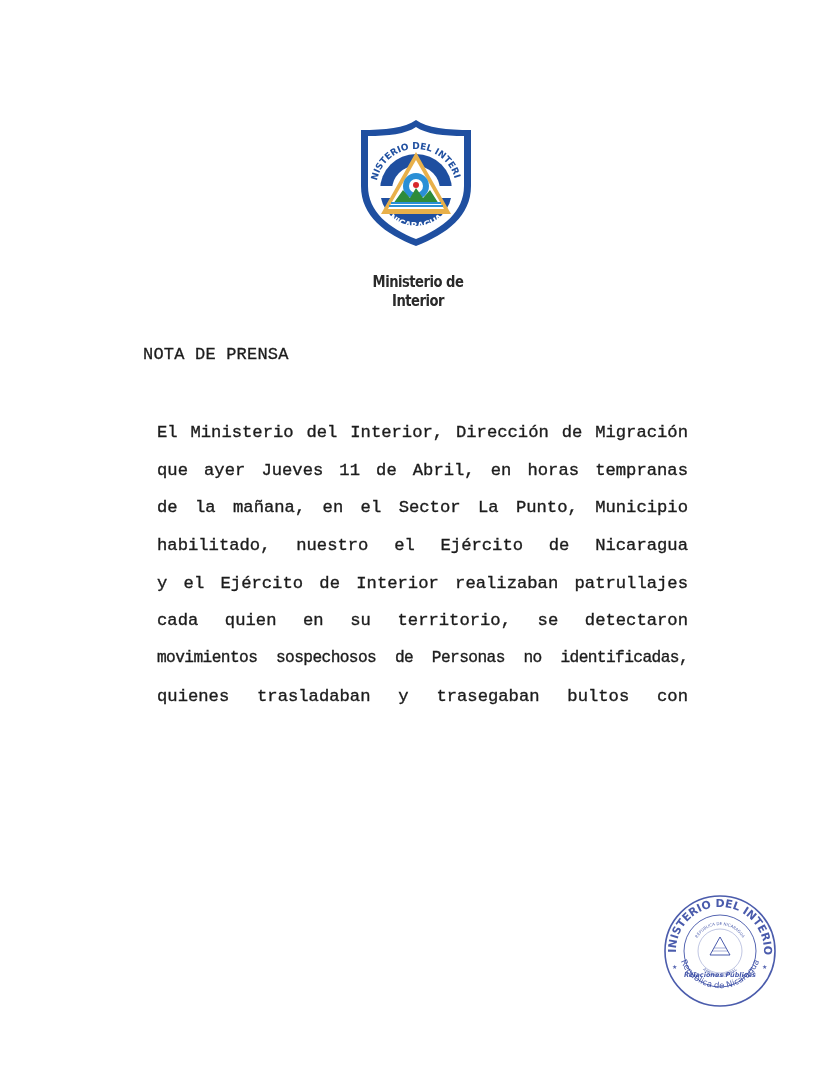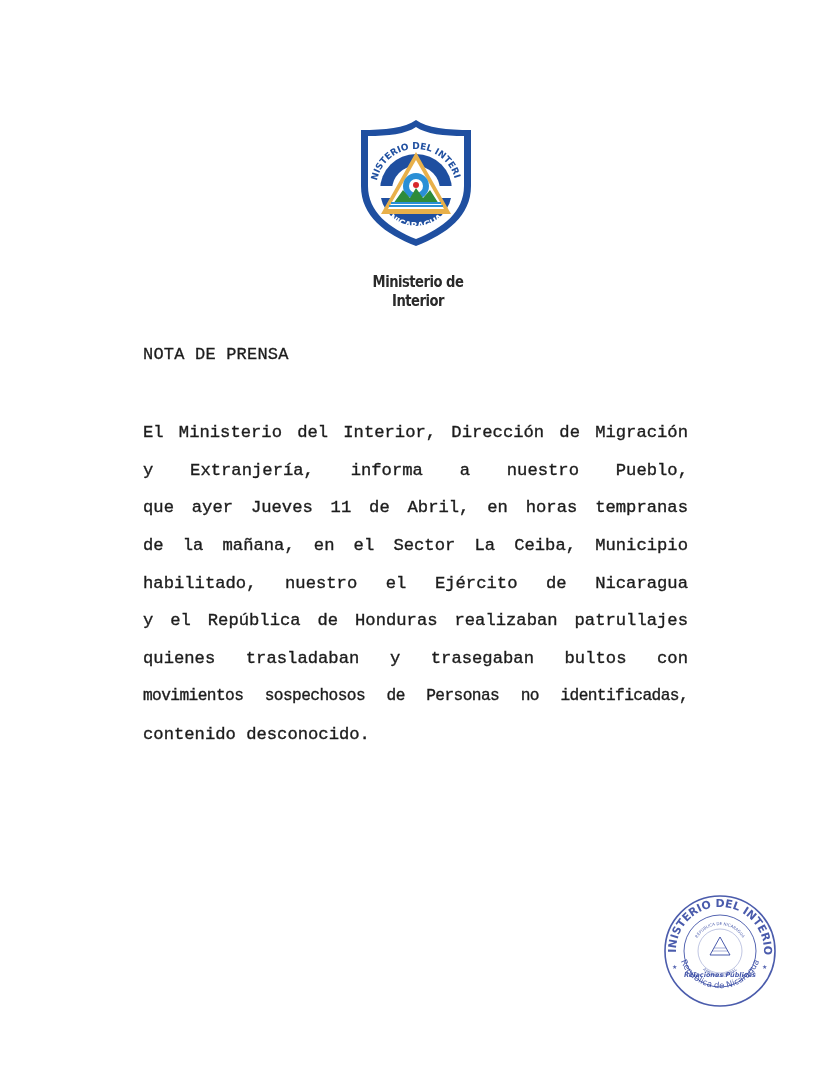--- a/index.html
+++ b/index.html
@@ -62,20 +62,21 @@
     }
     .line {
       height: 37.7px;
       font-family: "Liberation Mono", monospace;
       font-size: 17.2px;
       line-height: 37.7px;
       white-space: nowrap;
       text-align: justify;
       text-align-last: justify;
       color: #1c1c1c;
+      margin-left: 14px;
       -webkit-text-stroke: 0.35px #1c1c1c;
     }
     .line.last {
       text-align-last: left;
     }
     .stamp {
       position: absolute;
       left: 662px;
       top: 893px;
       width: 116px;
@@ -121,28 +122,27 @@
       </text>
     </svg>
   </div>
 
   <div class="org-name">Ministerio de Interior</div>
 
   <div class="doc-heading">NOTA DE PRENSA</div>
 
   <div class="body-lines">
     <div class="line">El Ministerio del Interior, Dirección de Migración</div>
-    <div class="line">y Extranjería, informa a nuestro Pueblo,</div>
     <div class="line">que ayer Jueves 11 de Abril, en horas tempranas</div>
-    <div class="line">de la mañana, en el Sector La Ceiba, Municipio</div>
+    <div class="line">de la mañana, en el Sector La Punto, Municipio</div>
     <div class="line">habilitado, nuestro el Ejército de Nicaragua</div>
-    <div class="line">y el República de Honduras realizaban patrullajes</div>
+    <div class="line">y el Ejército de Interior realizaban patrullajes</div>
+    <div class="line">cada quien en su territorio, se detectaron</div>
+    <div class="line" style="font-size:16.2px;letter-spacing:-0.6px;">movimientos sospechosos de Personas no identificadas,</div>
     <div class="line">quienes trasladaban y trasegaban bultos con</div>
-    <div class="line" style="font-size:16.2px;letter-spacing:-0.6px;">movimientos sospechosos de Personas no identificadas,</div>
-    <div class="line last">contenido desconocido.</div>
   </div>
 
   <div class="stamp">
     <svg width="116" height="116" viewBox="0 0 116 116">
       <defs>
         <path id="stTop" d="M 14 58 A 44 44 0 0 1 102 58"></path>
         <path id="stBot" d="M 18 66 A 42 42 0 0 0 98 66"></path>
         <path id="stInTop" d="M 32 58 A 26 26 0 0 1 84 58"></path>
         <path id="stInBot" d="M 34 60 A 24 24 0 0 0 82 60"></path>
       </defs>

